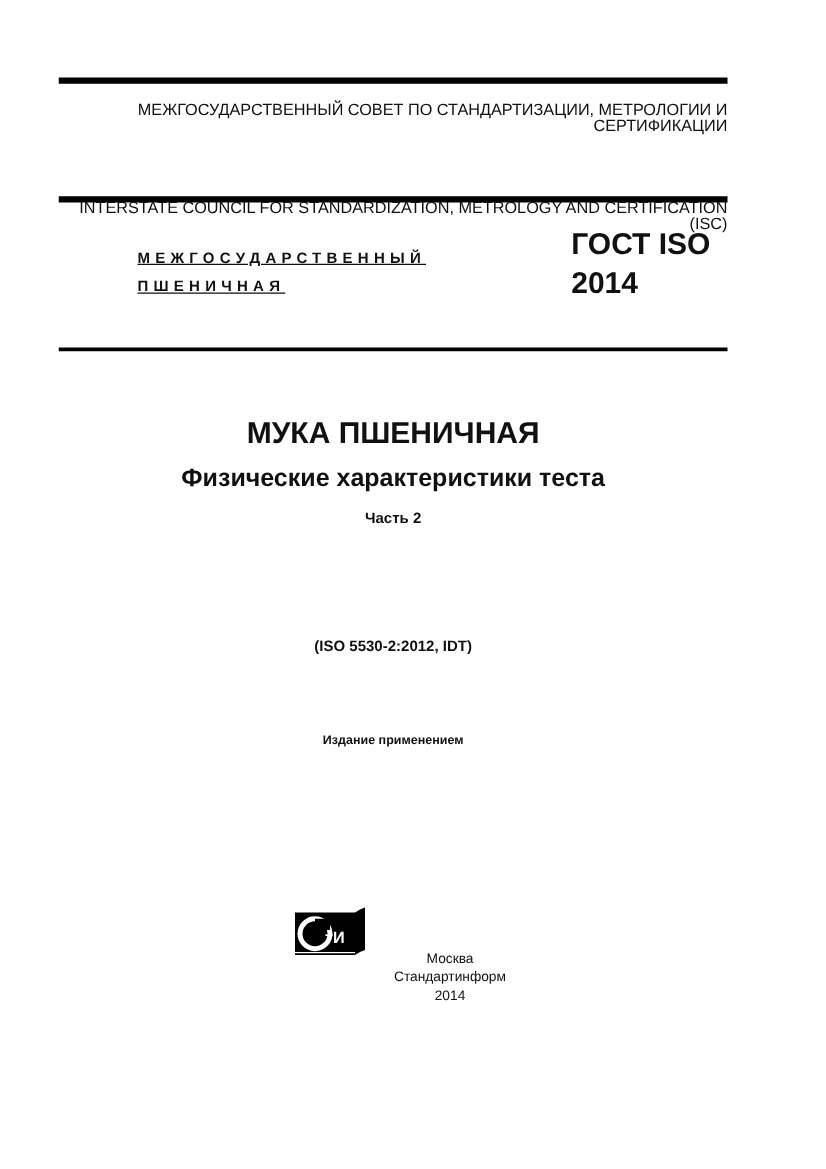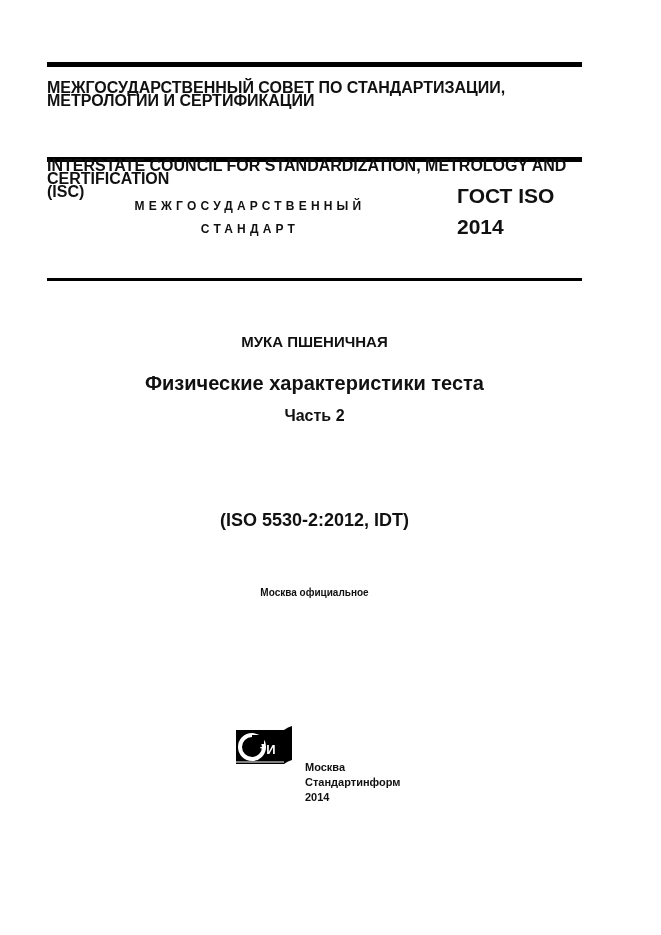--- a/index.html
+++ b/index.html
@@ -1,56 +1,56 @@
 <!DOCTYPE html>
 <html><head>
 <meta charset="utf-8">
 <style>
   html, body { margin: 0; padding: 0; background: #ffffff; }
   body { width: 661px; height: 935px; position: relative; overflow: hidden;
          font-family: "Liberation Sans", sans-serif; color: #111111; }
   .abs { position: absolute; }
   .rule { position: absolute; left: 47px; width: 535px; background: #000000; }
-  .council { left: 47px; width: 535px; font-size: 16px; line-height: 13px; font-weight: bold; text-align: left; }
-  .spaced { font-size: 12px; font-weight: bold; letter-spacing: 4.2px; text-align: center; }
-  .gost { left: 457px; font-size: 21px; font-weight: bold; line-height: 31px; }
+  .council { left: 47px; width: 535px; font-size: 13px; line-height: 13px; font-weight: normal; text-align: right; }
+  .spaced { font-size: 12px; font-weight: bold; letter-spacing: 4.2px; text-align: left; text-decoration: underline; }
+  .gost { left: 457px; font-size: 24px; font-weight: bold; line-height: 31px; }
   .title-block { left: 47px; width: 535px; text-align: center; font-weight: bold; }
   .logo { left: 234px; top: 724px; width: 60px; height: 42px; }
-  .pub { left: 305px; width: 110px; font-size: 11px; font-weight: bold; line-height: 15px; }
+  .pub { left: 305px; width: 110px; text-align: center; font-size: 11px; font-weight: normal; line-height: 15px; }
 </style>
 </head>
 <body>
 
 <div class="rule" style="top:62px;height:5px;"></div>
 <div class="rule" style="top:157px;height:5px;"></div>
 <div class="rule" style="top:278px;height:3px;"></div>
 
 <div class="abs council" style="top:81px;">
   <div>МЕЖГОСУДАРСТВЕННЫЙ СОВЕТ ПО СТАНДАРТИЗАЦИИ, МЕТРОЛОГИИ И СЕРТИФИКАЦИИ</div>
 </div>
 <div class="abs council" style="top:119px;margin-top:40px;">
   <div>INTERSTATE COUNCIL FOR STANDARDIZATION, METROLOGY AND CERTIFICATION</div>
   <div>(ISC)</div>
 </div>
 
 <div class="abs spaced" style="left:110px;width:280px;top:199px;">МЕЖГОСУДАРСТВЕННЫЙ</div>
-<div class="abs spaced" style="left:110px;width:280px;top:222px;">СТАНДАРТ</div>
+<div class="abs spaced" style="left:110px;width:280px;top:222px;">ПШЕНИЧНАЯ</div>
 
 <div class="abs gost" style="top:180px;">
   <div>ГОСТ ISO</div>
   <div>2014</div>
 </div>
 
-<div class="abs title-block" style="top:333px;font-size:15px;">МУКА ПШЕНИЧНАЯ</div>
+<div class="abs title-block" style="top:333px;font-size:24px;">МУКА ПШЕНИЧНАЯ</div>
 <div class="abs title-block" style="top:372px;font-size:20px;">Физические характеристики теста</div>
-<div class="abs title-block" style="top:407px;font-size:16px;">Часть 2</div>
+<div class="abs title-block" style="top:407px;font-size:12px;">Часть 2</div>
 <div class="abs title-block" style="top:438px;font-size:18px;line-height:22px;">
 </div>
-<div class="abs title-block" style="top:510px;font-size:18px;">(ISO 5530-2:2012, IDT)</div>
-<div class="abs title-block" style="top:587px;font-size:10px;">Москва официальное</div>
+<div class="abs title-block" style="top:510px;font-size:12px;">(ISO 5530-2:2012, IDT)</div>
+<div class="abs title-block" style="top:587px;font-size:10px;">Издание применением</div>
 
 <div class="abs logo">
   <svg width="60" height="42" viewBox="0 0 60 42">
     <path d="M2 6 L50 6 Q54 3 58 2 L58 36 Q54 37 50 40 L2 40 Z" fill="#000"></path>
     <circle cx="18" cy="23" r="12" fill="none" stroke="#fff" stroke-width="4"></circle>
     <rect x="18" y="11" width="12" height="9" fill="#000"></rect>
     <text x="26" y="30" font-family="Liberation Sans, sans-serif" font-size="13" font-weight="bold" fill="#fff">тИ</text>
     <line x1="2" y1="38" x2="50" y2="38" stroke="#fff" stroke-width="1"></line>
   </svg>
 </div>

